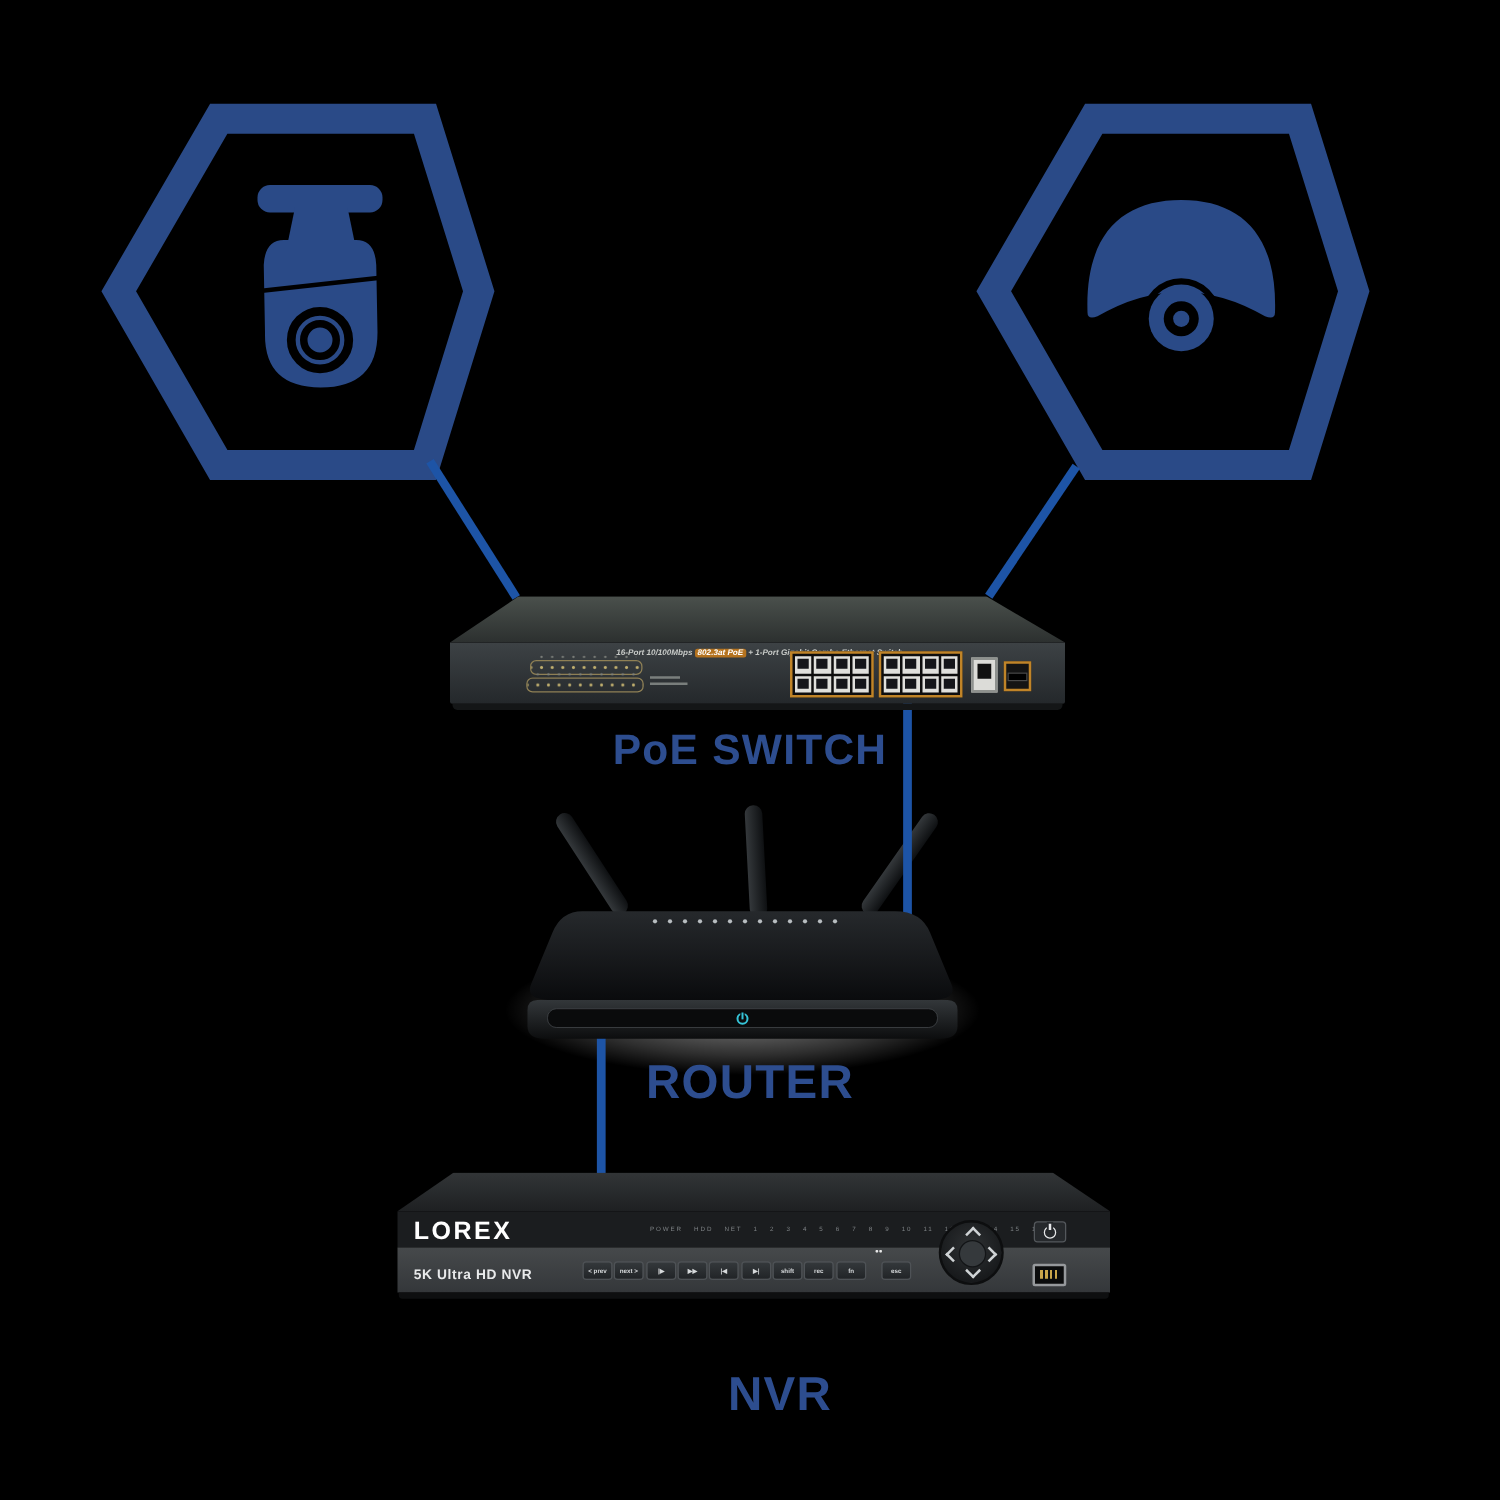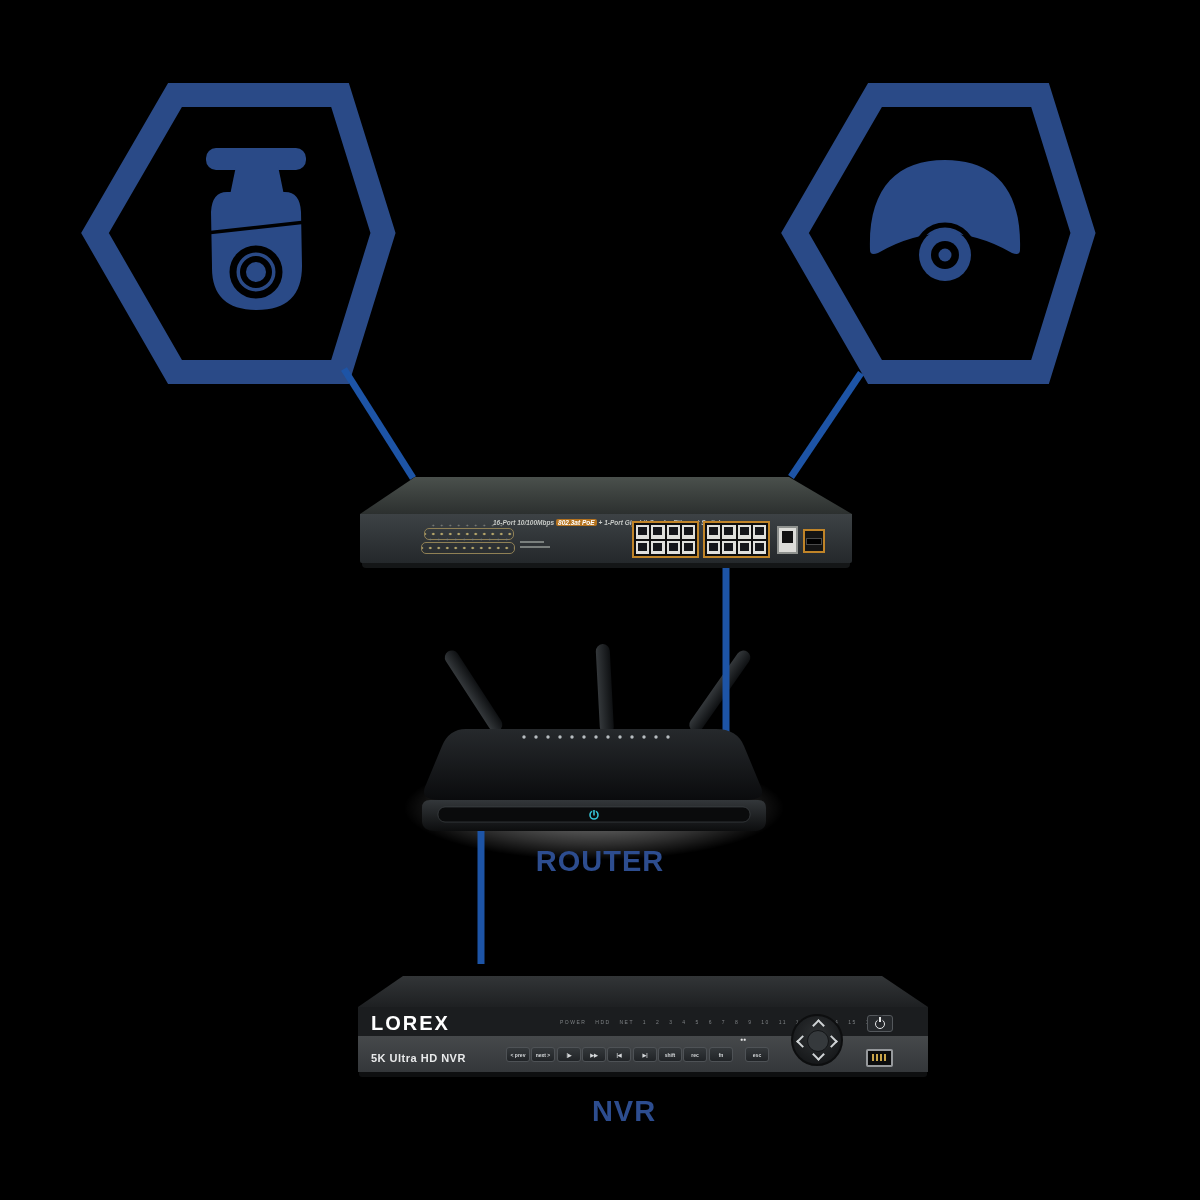--- a/index.html
+++ b/index.html
@@ -4,21 +4,21 @@
 <style>
   html,body{margin:0;padding:0;background:var(--bg,#000);}
   body{width:1200px;height:1200px;position:relative;overflow:hidden;
        font-family:"Liberation Sans",sans-serif;}
   .canvas{position:absolute;left:0;top:0;width:1200px;height:1200px;}
   svg.layer{position:absolute;left:0;top:0;}
 
   
   .node-label{position:absolute;transform:translateX(-50%);
     color:var(--label,#2d4d8f);font-weight:bold;letter-spacing:1px;
-    font-size:29px;white-space:nowrap;}
+    font-size:38px;white-space:nowrap;}
 
   
   .switch{position:absolute;left:360px;top:477px;width:492px;height:92px;}
   .sw-top{position:absolute;left:0;top:0;width:492px;height:37px;
     background:linear-gradient(#4a504c,#2c302f);
     clip-path:polygon(55px 0,429px 0,492px 37px,0 37px);}
   .sw-front{position:absolute;left:0;top:37px;width:492px;height:49px;
     background:linear-gradient(#3d4245,#24282b);border-radius:0 0 2px 2px;}
   .sw-base{position:absolute;left:2px;top:86px;width:488px;height:5px;
     background:#141617;border-radius:0 0 4px 4px;}
@@ -42,21 +42,21 @@
   .uplink{position:absolute;left:417px;top:49px;width:21px;height:28px;
     box-sizing:border-box;background:#dcdcd8;border:2px solid #8e918e;}
   .uplink::before{content:"";display:block;width:11px;height:12px;margin:3px auto 0;
     background:#111;}
   .sfp{position:absolute;left:443px;top:52px;width:22px;height:24px;box-sizing:border-box;
     border:2px solid var(--port_accent,#c08428);background:#141414;}
   .sfp::before{content:"";display:block;width:14px;height:5px;margin:7px auto 0;
     background:#000;border:1px solid #4a4a4a;}
 
   
-  .nvr{position:absolute;left:318px;top:976px;width:516px;height:101px;margin-left:40px;}
+  .nvr{position:absolute;left:318px;top:938px;width:516px;height:101px;}
   .nvr-top{position:absolute;left:0;top:0;width:570px;height:31px;
     background:linear-gradient(#323537,#1e2022);
     clip-path:polygon(45px 0,524px 0,570px 31px,0 31px);}
   .nvr-up{position:absolute;left:0;top:31px;width:570px;height:29px;background:#1b1d1f;}
   .nvr-low{position:absolute;left:0;top:60px;width:570px;height:36px;
     background:linear-gradient(#46494b,#34373a);}
   .nvr-base{position:absolute;left:1px;top:96px;width:568px;height:5px;
     background:#0e0f10;border-radius:0 0 3px 3px;}
   .nvr-brand{position:absolute;left:13px;top:36px;color:#fff;font-weight:bold;
     font-size:20px;letter-spacing:2px;}
@@ -220,20 +220,21 @@
       <div class="rj45"></div>
       <div class="rj45"></div>
       <div class="rj45"></div>
       <div class="rj45"></div>
     </div>
     <div class="uplink"></div>
     <div class="sfp"></div>
     <div class="sw-base"></div>
   </div>
 
+  <div class="node-label" style="left:600px;top:581px;font-size:34px;">PoE SWITCH</div>
   <div class="node-label" style="left:600px;top:845px;">ROUTER</div>
   <div class="node-label" style="left:624px;top:1095px;">NVR</div>
 
   <div class="nvr">
     <div class="nvr-top"></div>
     <div class="nvr-up"></div>
     <div class="nvr-low"></div>
     <div class="nvr-base"></div>
     <div class="nvr-brand">LOREX</div>
     <div class="nvr-model">5K Ultra HD NVR</div>

